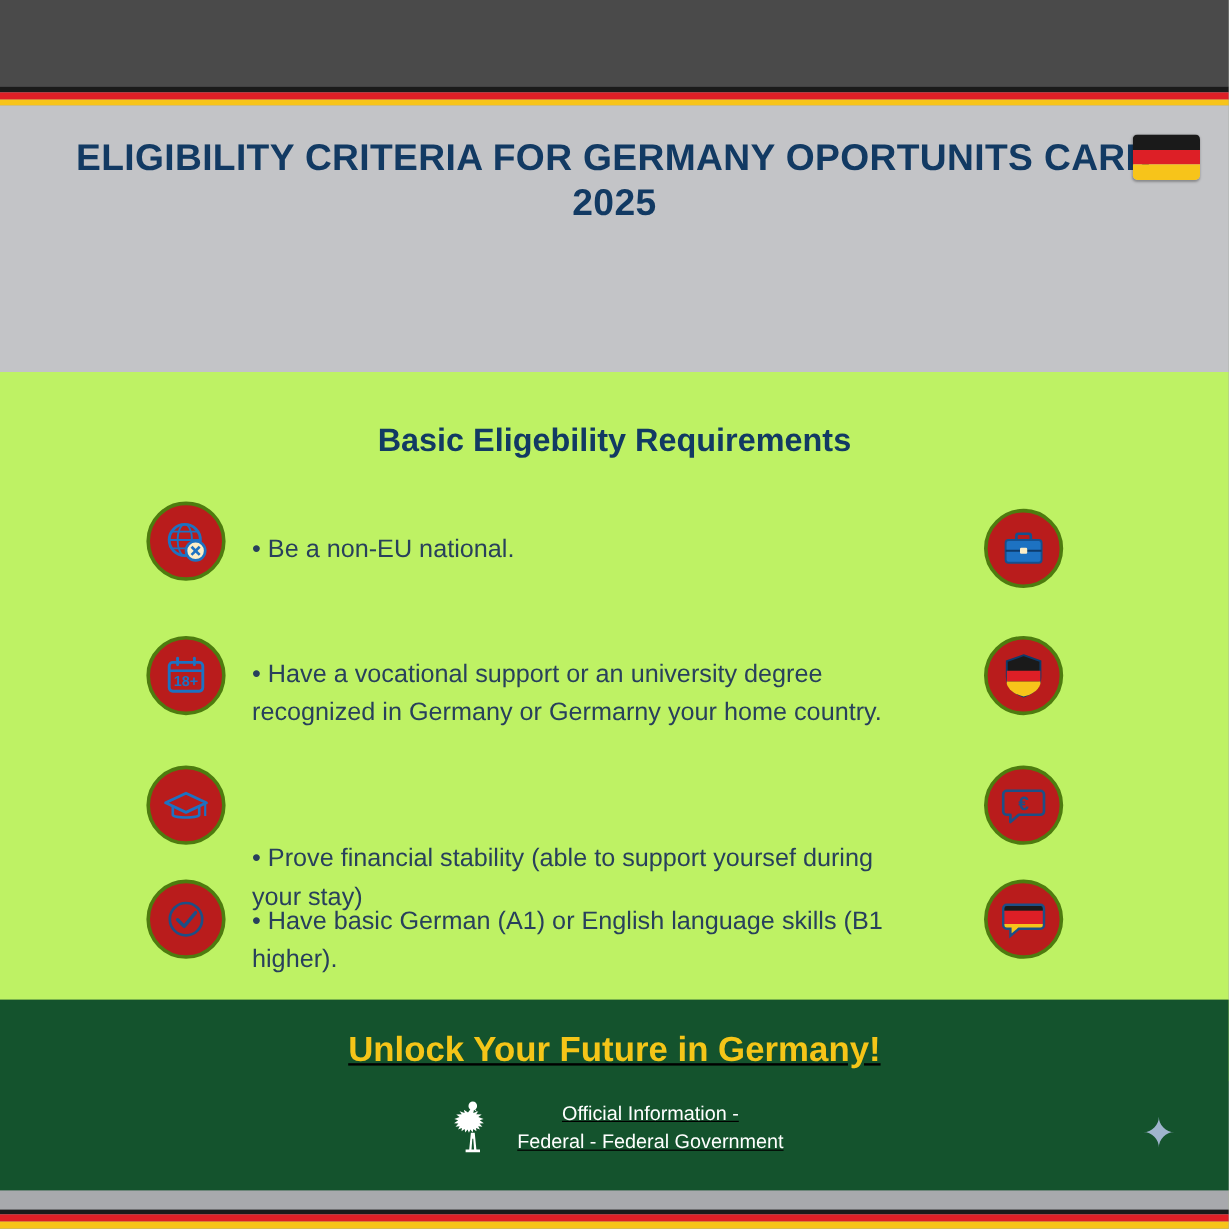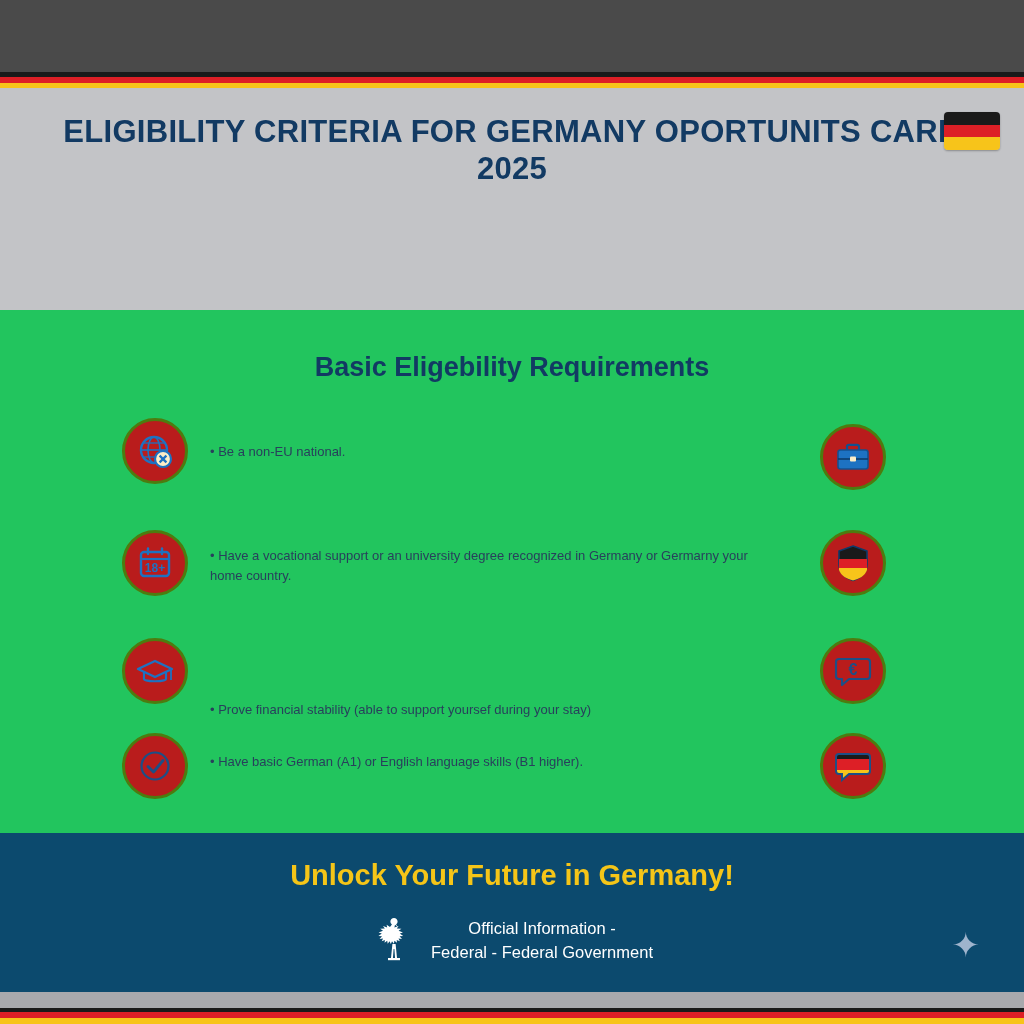--- a/index.html
+++ b/index.html
@@ -79,33 +79,33 @@
     box-shadow: 0 1px 2px rgba(0,0,0,0.3);
   }
   .flag-badge div { height: 33.33%; }
 
   
   .body-area {
     position: absolute;
     top: 310px; left: 0;
     width: 1024px;
     height: 591px;
-    background: #22c55e;
+    background: #bef264;
   }
   .section-title {
     text-align: center;
     margin: 0;
     padding-top: 42px;
     font-size: 27px;
     font-weight: bold;
     color: #123a63;
   }
 
   .bullet-text {
-    font-size: 13px;
+    font-size: 21px;
     line-height: 1.52;
     color: #28405c;
     max-width: 560px;
     padding-top: 4px;
   }
 
   
   .icon-circle {
     width: 66px;
     height: 66px;
@@ -145,24 +145,25 @@
   .text-block.r2 { top: 542px; }
   .text-block.r3 { top: 696px; }
   .text-block.r4 { top: 748px; }
 
   
   .footer {
     position: absolute;
     top: 833px; left: 0;
     width: 1024px;
     height: 159px;
-    background: #0c4a6e;
+    background: #14532d;
     text-align: center;
     box-sizing: border-box;
     padding-top: 26px;
+    text-decoration: underline;
   }
   .footer .cta {
     margin: 0;
     font-size: 29px;
     font-weight: bold;
     color: #f5c518;
   }
   .footer .org {
     margin-top: 22px;
     display: flex;

